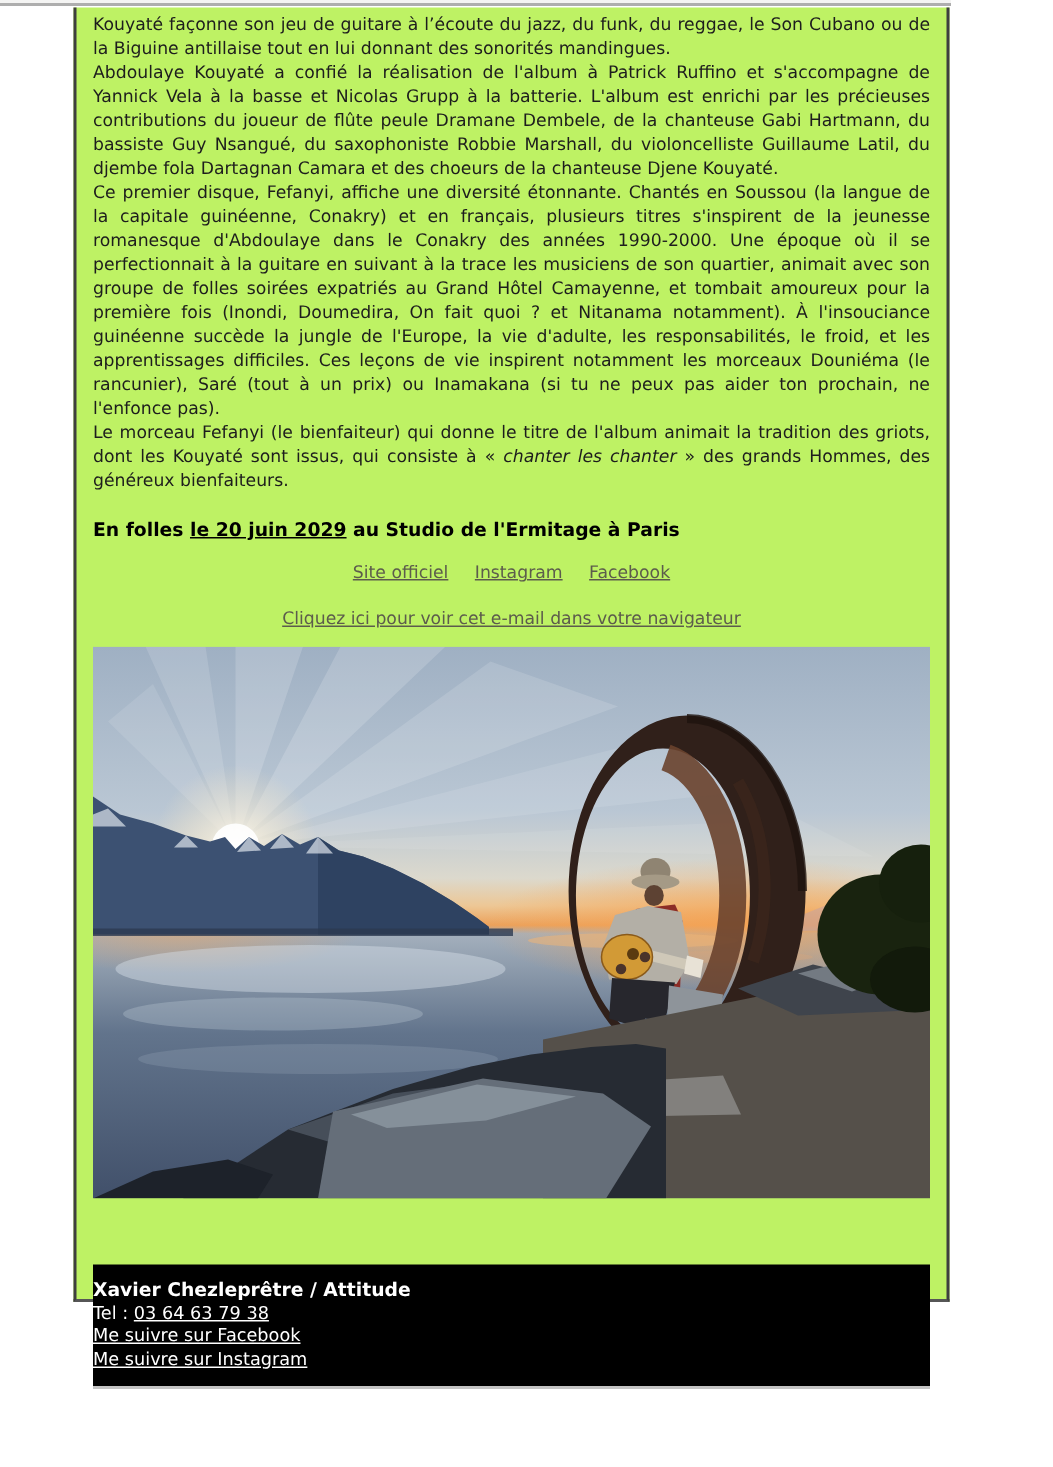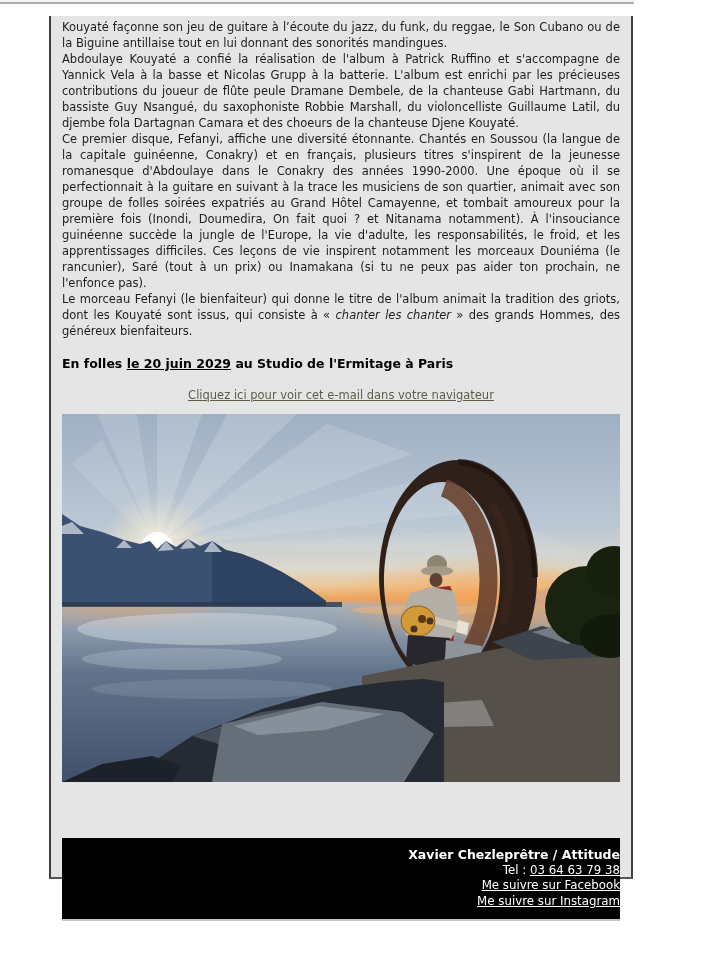--- a/index.html
+++ b/index.html
@@ -1,37 +1,37 @@
 <!DOCTYPE html>
 <html><head>
 <meta charset="utf-8">
 <style>
   * { margin:0; padding:0; box-sizing:border-box; }
   html,body { width:702px; height:978px; background:#ffffff; overflow:hidden;
               font-family:"DejaVu Sans","Liberation Sans",sans-serif; }
   .top-strip { position:absolute; left:0; top:0; width:634px; height:4px;
                background:#f4f4f3; border-bottom:2px solid #aeaeae; }
-  .frame { position:absolute; left:49px; top:16px; width:584px; height:863px;
-           background:#e5e5e5; border-left:2px solid #3f3f3f; border-right:2px solid #3f3f3f;
+  .frame { position:absolute; left:49px; top:5px; width:584px; height:863px;
+           background:#bef264; border-left:2px solid #3f3f3f; border-right:2px solid #3f3f3f;
            border-bottom:2px solid #565656; }
   .content { padding:3px 11px 0 11px; }
   .bodytext p { font-size:11.5px; line-height:16px; color:#1d1d1d;
                 text-align:justify; margin:0; }
   .bodytext .it { font-style:italic; }
   .concert-line { margin-top:17px; font-size:12.5px; font-weight:bold; color:#000000; }
   .concert-line a { color:#000000; text-decoration:underline; }
   .center-row { text-align:center; font-size:11.5px; }
   .social-row { margin-top:14px; }
   .social-row a { margin:0 7px; }
   .browser-row { margin-top:17px; }
   a.olive { color:#5c5c4c; text-decoration:underline; }
   .photo-wrap { margin-top:12px; width:558px; height:368px; overflow:hidden; }
   .photo-wrap svg { display:block; }
-  .footer-box { margin-top:56px; width:558px; background:#000000; color:#ffffff;
-                text-align:right; padding:9px 0 10px 0; line-height:15.5px;
+  .footer-box { margin-top:44px; width:558px; background:#000000; color:#ffffff;
+                text-align:left; padding:9px 0 10px 0; line-height:15.5px;
                 font-size:11.8px; box-shadow:0 2px 0 rgba(165,165,165,.65); }
   .footer-box .name { font-weight:bold; font-size:12.5px; }
   .footer-box a { color:#ffffff; text-decoration:underline; display:inline-block; }
 </style>
 </head>
 <body>
 
 <div class="top-strip"></div>
 
 <div class="frame">
@@ -39,20 +39,25 @@
 
     <div class="bodytext">
       <p>Kouyaté façonne son jeu de guitare à l’écoute du jazz, du funk, du reggae, le Son Cubano ou de la Biguine antillaise tout en lui donnant des sonorités mandingues.</p>
       <p>Abdoulaye Kouyaté a confié la réalisation de l'album à Patrick Ruffino et s'accompagne de Yannick Vela à la basse et Nicolas Grupp à la batterie. L'album est enrichi par les précieuses contributions du joueur de flûte peule Dramane Dembele, de la chanteuse Gabi Hartmann, du bassiste Guy Nsangué, du saxophoniste Robbie Marshall, du violoncelliste Guillaume Latil, du djembe fola Dartagnan Camara et des choeurs de la chanteuse Djene Kouyaté.</p>
       <p>Ce premier disque, Fefanyi, affiche une diversité étonnante. Chantés en Soussou (la langue de la capitale guinéenne, Conakry) et en français, plusieurs titres s'inspirent de la jeunesse romanesque d'Abdoulaye dans le Conakry des années 1990-2000. Une époque où il se perfectionnait à la guitare en suivant à la trace les musiciens de son quartier, animait avec son groupe de folles soirées expatriés au Grand Hôtel Camayenne, et tombait amoureux pour la première fois (Inondi, Doumedira, On fait quoi ? et Nitanama notamment). À l'insouciance guinéenne succède la jungle de l'Europe, la vie d'adulte, les responsabilités, le froid, et les apprentissages difficiles. Ces leçons de vie inspirent notamment les morceaux Douniéma (le rancunier), Saré (tout à un prix) ou Inamakana (si tu ne peux pas aider ton prochain, ne l'enfonce pas).</p>
       <p><span>Le morceau Fefanyi (le bienfaiteur) qui donne le titre de l'album animait la tradition des griots, dont les Kouyaté sont issus, qui consiste à « </span><span class="it">chanter les chanter</span><span> » des grands Hommes, des généreux bienfaiteurs.</span></p>
     </div>
 
     <p class="concert-line"><span>En folles </span><a href="#">le 20 juin 2029</a><span> au Studio de l'Ermitage à Paris</span></p>
 
+    <div class="center-row social-row">
+      <a class="olive" href="#">Site officiel</a>
+      <a class="olive" href="#">Instagram</a>
+      <a class="olive" href="#">Facebook</a>
+    </div>
 
     <div class="center-row browser-row">
       <a class="olive" href="#">Cliquez ici pour voir cet e-mail dans votre navigateur</a>
     </div>
 
     <div class="photo-wrap">
       <svg width="558" height="368" viewBox="0 0 558 368" xmlns="http://www.w3.org/2000/svg">
         <defs>
           <linearGradient id="sky" x1="0" y1="0" x2="0" y2="1">
             <stop offset="0" stop-color="#9fb0c3"></stop>

